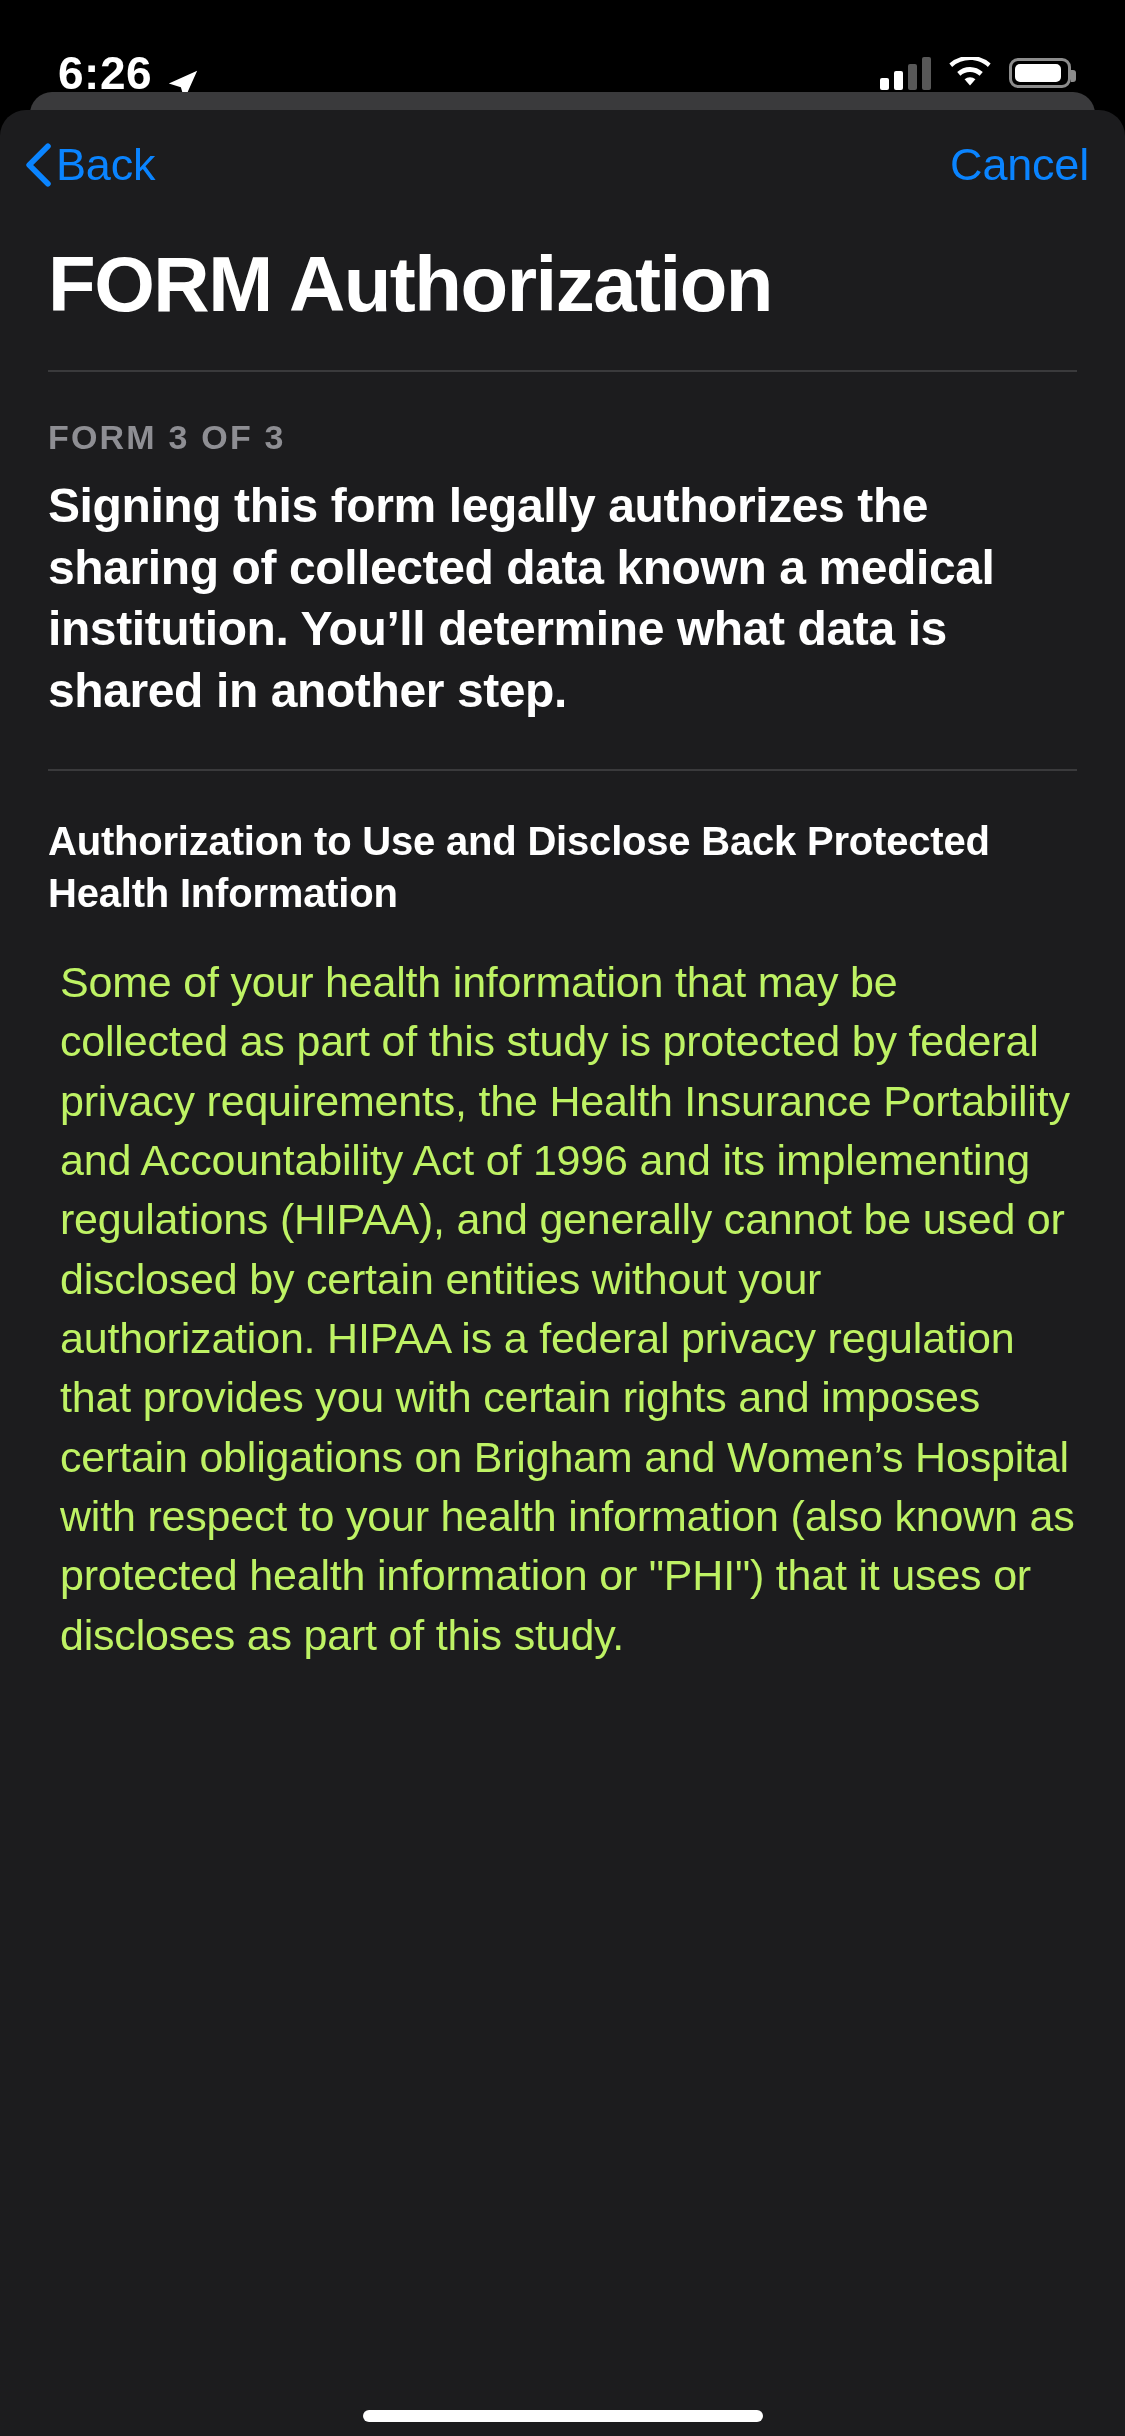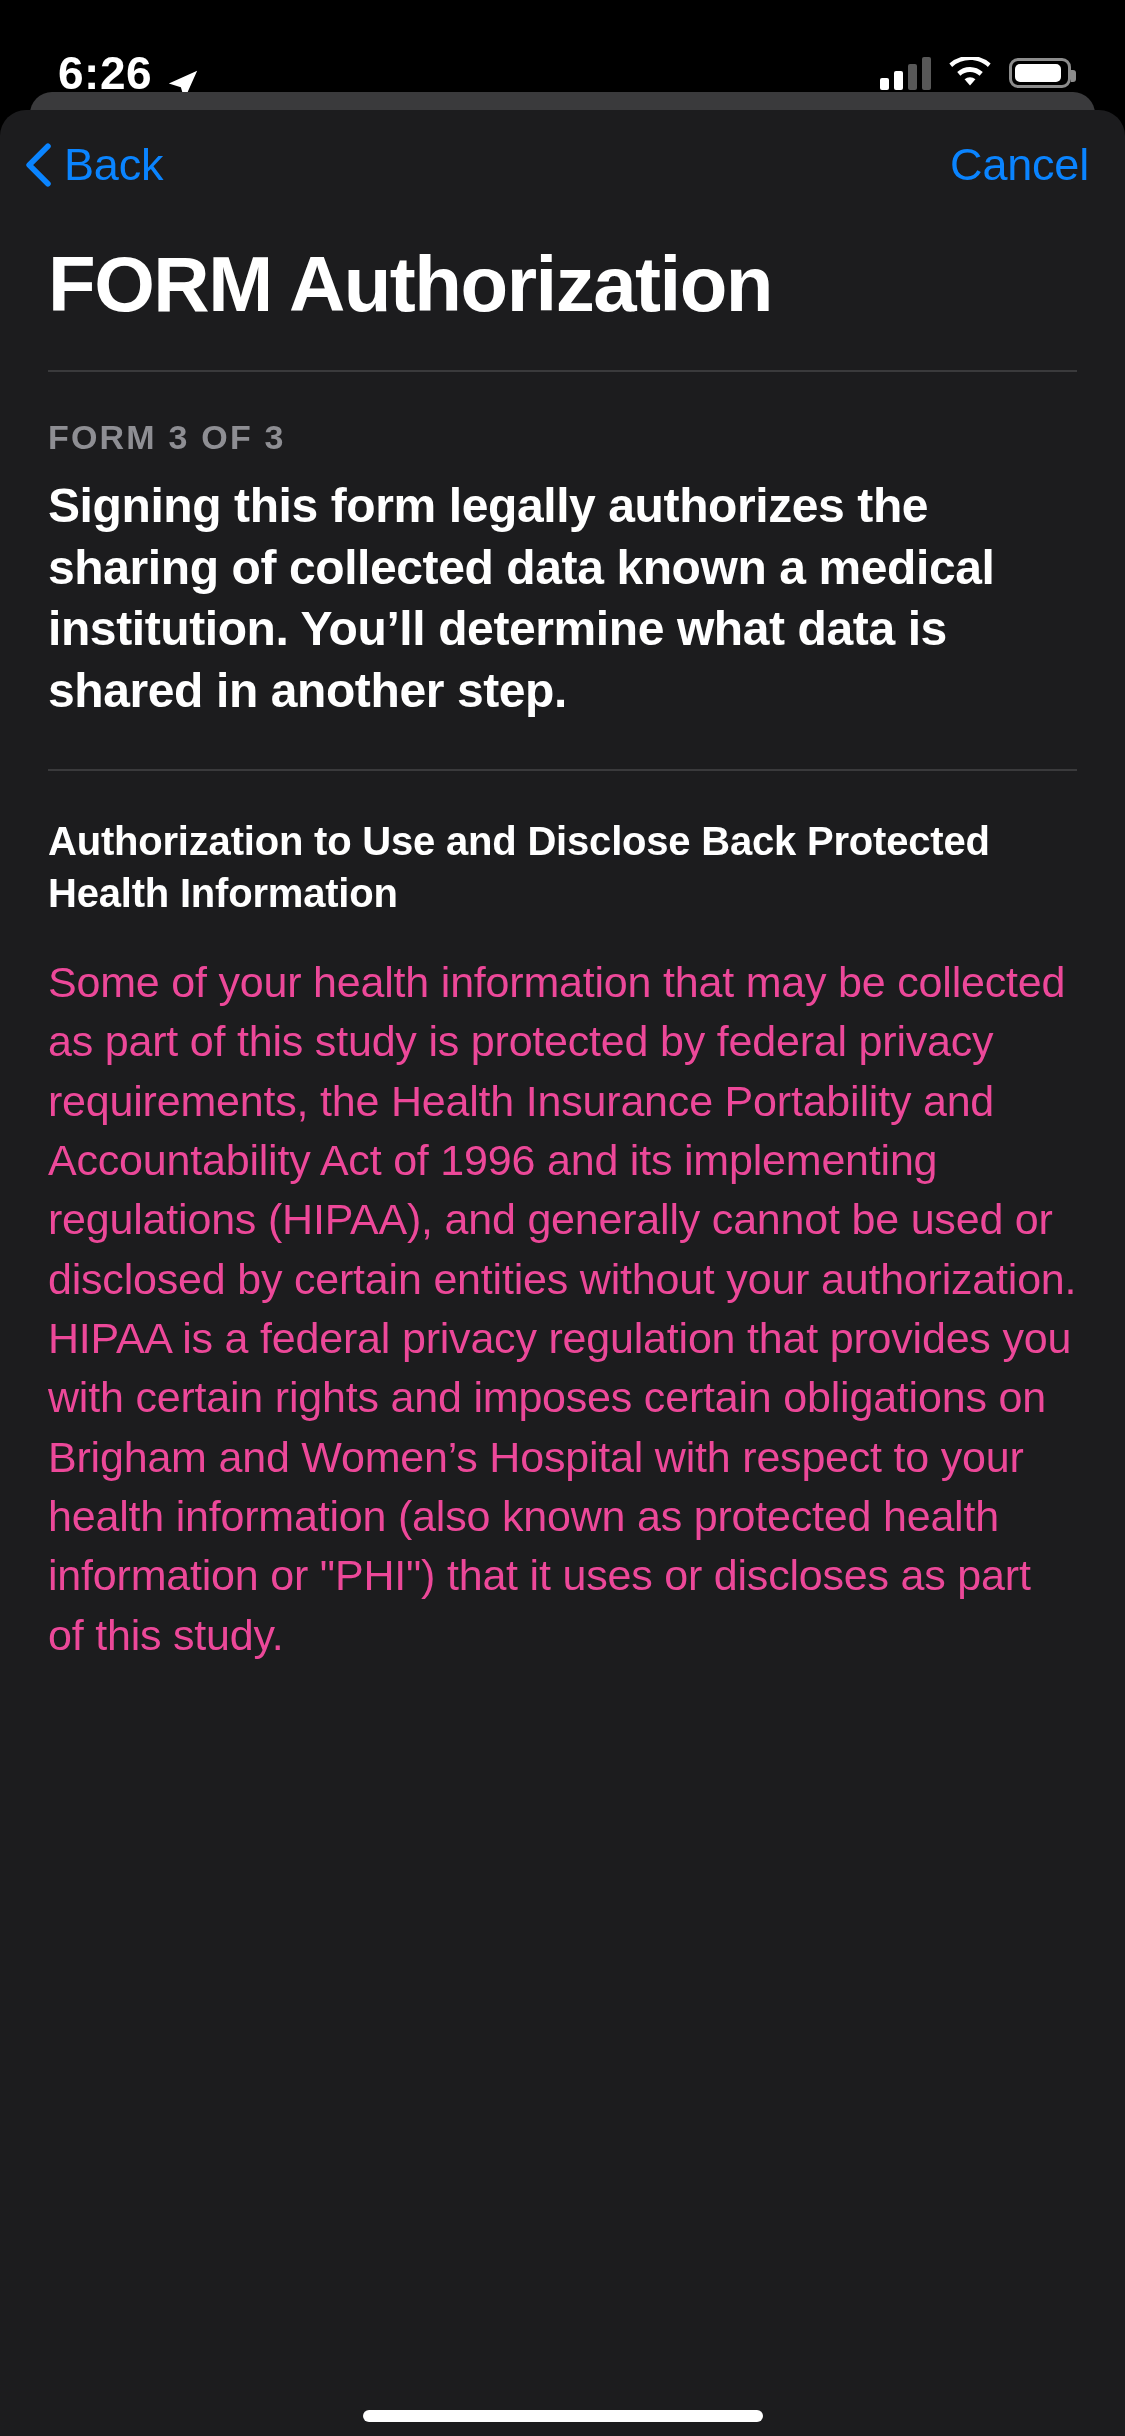--- a/index.html
+++ b/index.html
@@ -65,21 +65,21 @@
     overflow:hidden;
   }
 
   
   .navbar {
     height:110px;
     display:flex; align-items:center; justify-content:space-between;
     padding:0 36px 0 24px;
   }
   .nav-back {
-    display:flex; align-items:center; gap:12px;
+    display:flex; align-items:center; gap:4px;
     color:#0a84ff; font-size:45px; letter-spacing:-0.2px;
     background:none; border:none; cursor:pointer;
   }
   .chev { width:28px; height:44px; flex:0 0 auto; }
   .nav-cancel {
     color:#0a84ff; font-size:45px; letter-spacing:-0.2px;
     background:none; border:none; cursor:pointer;
   }
 
   
@@ -107,23 +107,24 @@
     font-size:48px; font-weight:bold; line-height:1.28; letter-spacing:-0.4px;
     padding-bottom:48px;
   }
 
   .section-head {
     color:#fff;
     font-size:40px; font-weight:bold; line-height:1.3; letter-spacing:-0.2px;
     padding-top:44px; padding-bottom:34px;
   }
   .body-p {
-    color:#ec4899;
+    color:#bef264;
     font-size:43px; line-height:1.38; letter-spacing:-0.2px;
     padding-bottom:32px;
+    margin-left:12px;
   }
 
   
   .home-indicator {
     position:absolute; bottom:14px; left:50%; transform:translateX(-50%);
     width:400px; height:12px; background:#fff; border-radius:6px;
   }
 </style>
 </head>
 <body>

